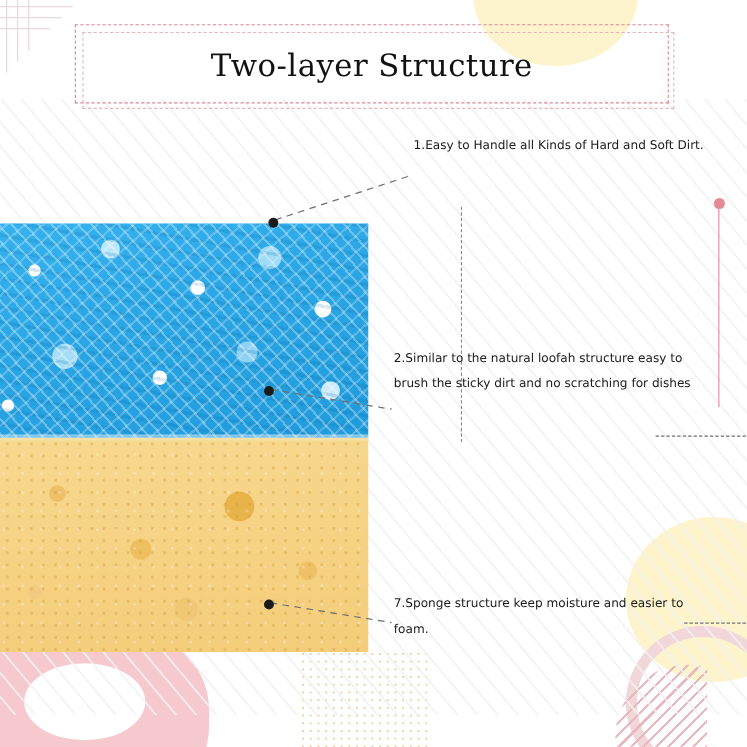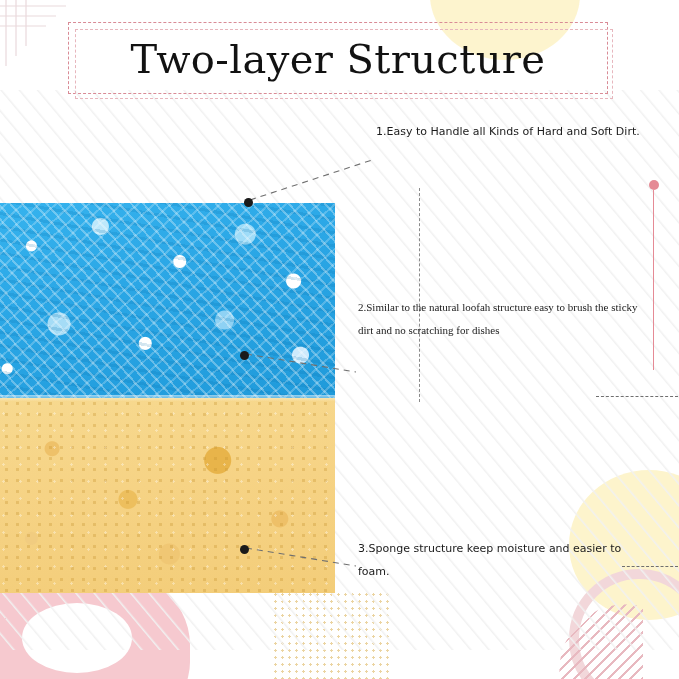--- a/index.html
+++ b/index.html
@@ -73,21 +73,21 @@
     position: absolute;
     left: 6px; top: 6px; right: -6px; bottom: -6px;
     border: 1px dashed #e7b6bd;
   }
   .title-text {
     position: absolute;
     left: 68px; top: 24px;
     width: 540px; height: 70px;
     display: flex; align-items: center; justify-content: center;
     font-family: "DejaVu Serif", serif;
-    font-size: 40px;
+    font-size: 28px;
     color: #121212;
     letter-spacing: 0.4px;
     white-space: nowrap;
   }
 
   
   .photo {
     position: absolute;
     left: -10px; top: 203px;
     width: 345px; height: 390px;
@@ -141,21 +141,21 @@
 
   
   .callout-text {
     position: absolute;
     font-size: 11px;
     line-height: 23px;
     color: #1b1b1b;
     white-space: pre-line;
   }
   .c1 { left: 376px; top: 120px; width: 276px; }
-  .c2 { left: 358px; top: 296px; width: 296px; font-family: Liberation Serif, serif; }
+  .c2 { left: 358px; top: 314px; width: 296px; }
   .c3 { left: 358px; top: 537px; width: 296px; }
 
   .dot {
     position: absolute;
     width: 9px; height: 9px;
     background: #1a1a1a;
     border-radius: 50%;
   }
   .d1 { left: 244px; top: 198px; }
   .d2 { left: 240px; top: 351px; }
@@ -243,15 +243,15 @@
   <div class="edge-dash-right2"></div>
   <div class="pin-line"></div>
   <div class="pin"></div>
 
   <div class="dot d1"></div>
   <div class="dot d2"></div>
   <div class="dot d3"></div>
 
   <div class="callout-text c1">1.Easy to Handle all Kinds of Hard and Soft Dirt.</div>
   <div class="callout-text c2">2.Similar to the natural loofah structure easy to brush the sticky dirt and no scratching for dishes</div>
-  <div class="callout-text c3">3.Sponge structure keep moisture and easier to foam.</div>
+  <div class="callout-text c3">7.Sponge structure keep moisture and easier to foam.</div>
 
 </div>
 
 </body></html>

